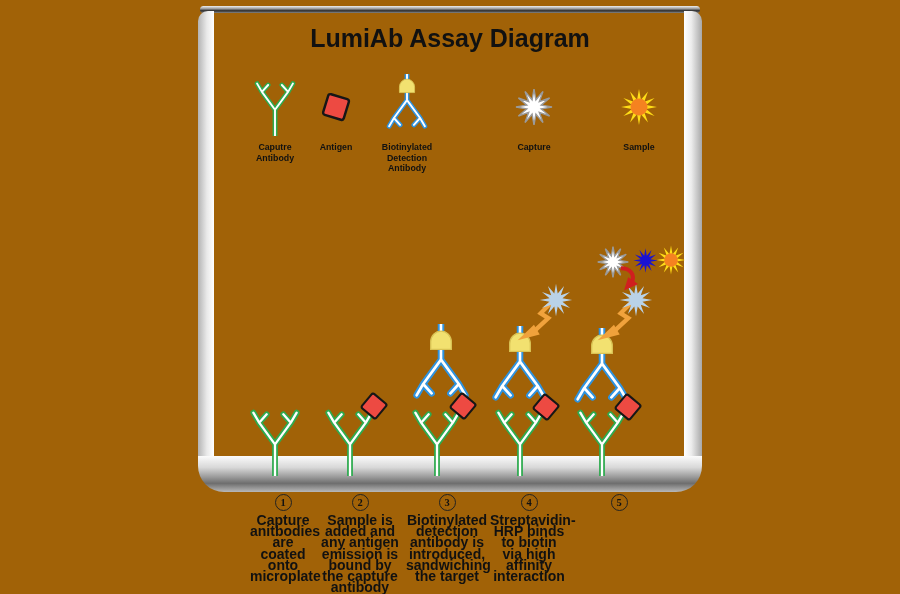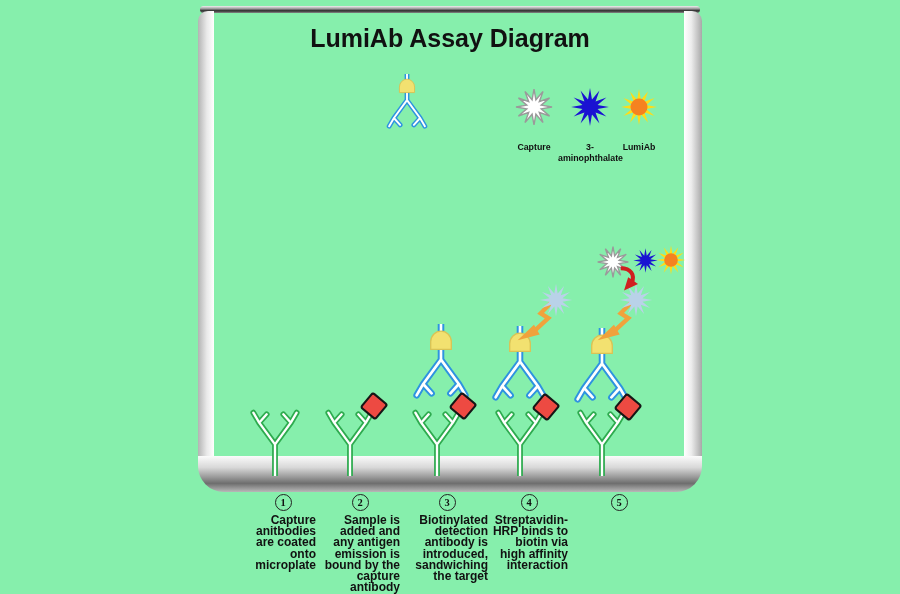--- a/index.html
+++ b/index.html
@@ -1,16 +1,16 @@
 <!DOCTYPE html>
 <html><head>
 <meta charset="utf-8">
 <style>
   html,body{margin:0;padding:0;background:#fff;}
-  .stage{position:relative;width:900px;height:594px;background:#86efac;overflow:hidden;
+  .stage{position:relative;width:900px;height:594px;background:#a16207;overflow:hidden;
          font-family:"Liberation Sans", sans-serif;color:#111;}
   
   .plate{position:absolute;left:198px;top:6px;width:504px;height:486px;}
   .plate-top{position:absolute;left:2px;right:2px;top:0;height:7px;border-radius:4px;
     background:linear-gradient(to bottom,#f0f0f0 0%,#9a9a9a 40%,#2b2b2b 68%,#8a8a8a 100%);}
   .plate-left{position:absolute;left:0;top:5px;width:16px;height:452px;
     border-top-left-radius:10px;
     background:linear-gradient(to right,#b3b3b3 0%,#e9e9e9 55%,#ffffff 100%);}
   .plate-right{position:absolute;right:0;top:5px;width:18px;height:452px;
     border-top-right-radius:10px;
@@ -25,21 +25,21 @@
   .legend-item{position:absolute;top:76px;text-align:center;z-index:2;}
   .legend-icon{height:62px;display:flex;align-items:center;justify-content:center;}
   .legend-label{font-size:8.8px;font-weight:700;line-height:10.5px;margin-top:4px;}
   
   .fig{position:absolute;z-index:2;}
   
   .step{position:absolute;top:494px;z-index:2;}
   .step-num{display:block;width:15px;height:15px;margin:0 auto 4px auto;
     border:1.2px solid #222;border-radius:50%;text-align:center;line-height:15px;
     font-family:"Liberation Serif", serif;font-size:10.5px;font-weight:600;}
-  .step-text{font-size:12px;font-weight:700;line-height:11.2px;text-align:right;}
+  .step-text{font-size:14px;font-weight:700;line-height:11.2px;text-align:center;}
 </style>
 </head>
 <body>
 
 <svg width="0" height="0" style="position:absolute" aria-hidden="true">
   <defs>
     <symbol id="sym-antibody" viewBox="0 0 64 84">
       <path d="M32,84 L32,46 M32,46 L13,20 M13,20 L6,8 M13,20 L22,10 M32,46 L51,20 M51,20 L58,8 M51,20 L42,10" fill="none" stroke-width="7" stroke-linecap="round" stroke-linejoin="round"></path>
       <path d="M32,84 L32,46 M32,46 L13,20 M13,20 L6,8 M13,20 L22,10 M32,46 L51,20 M51,20 L58,8 M51,20 L42,10" fill="none" stroke="#ffffff" stroke-width="2.8" stroke-linecap="round" stroke-linejoin="round"></path>
     </symbol>
@@ -72,56 +72,65 @@
 
   <div class="plate">
     <div class="plate-top"></div>
     <div class="plate-left"></div>
     <div class="plate-right"></div>
     <div class="plate-bottom"></div>
   </div>
 
   <div class="title">LumiAb Assay Diagram</div>
 
-
+  <div class="legend-item" style="left:240px;width:70px;">
+    <div class="legend-icon">
+      <svg width="44" height="58" viewBox="0 0 64 84">
+          <use href="#sym-antibody" stroke="#2eab4f"></use>
+        </svg>
+    </div>
+    <div class="legend-label">Caputre Antibody</div>
+  </div>
+
+  <div class="legend-item" style="left:305px;width:62px;">
+    <div class="legend-icon">
+      <svg width="30" height="30" viewBox="0 0 32 32" style="transform:rotate(17deg)">
+          <use href="#sym-antigen" fill="#ed4a42"></use>
+        </svg>
+    </div>
+    <div class="legend-label">Antigen</div>
+  </div>
 
   <div class="legend-item" style="left:368px;width:78px;">
     <div class="legend-icon">
       <svg width="46" height="66" viewBox="0 0 64 96">
           <use href="#sym-detection" stroke="#2e93e0"></use>
         </svg>
     </div>
+    <div class="legend-label">Biotinylated Detection Antibody</div>
   </div>
 
 
   <div class="legend-item" style="left:508px;width:52px;">
     <div class="legend-icon">
       <svg width="40" height="40" viewBox="0 0 40 40">
           <use href="#sym-burst" fill="#ffffff" stroke="#9a9a9a" stroke-width="1.4"></use>
         </svg>
     </div>
     <div class="legend-label">Capture</div>
   </div>
 
-  <div class="legend-item" style="left:558px;width:64px;">
-    <div class="legend-icon">
-      <svg width="42" height="42" viewBox="0 0 40 40">
-          <use href="#sym-burst" fill="#1a12d2"></use>
-        </svg>
-    </div>
-    <div class="legend-label">3-aminophthalate</div>
-  </div>
 
   <div class="legend-item" style="left:616px;width:46px;">
     <div class="legend-icon">
       <svg width="40" height="40" viewBox="0 0 40 40">
           <use href="#sym-sun" fill="#ffdd17"></use>
         </svg>
     </div>
-    <div class="legend-label">LumiAb</div>
+    <div class="legend-label">Sample</div>
   </div>
 
   <svg class="fig" style="left:248px;top:406px;" width="54" height="70" viewBox="0 0 64 84">
     <use href="#sym-antibody" stroke="#2eab4f"></use>
     </svg>
 
   <svg class="fig" style="left:323px;top:406px;" width="54" height="70" viewBox="0 0 64 84">
     <use href="#sym-antibody" stroke="#2eab4f"></use>
     </svg>
   <svg class="fig" style="left:361px;top:393px;transform:rotate(40deg);" width="26" height="26" viewBox="0 0 32 32">

